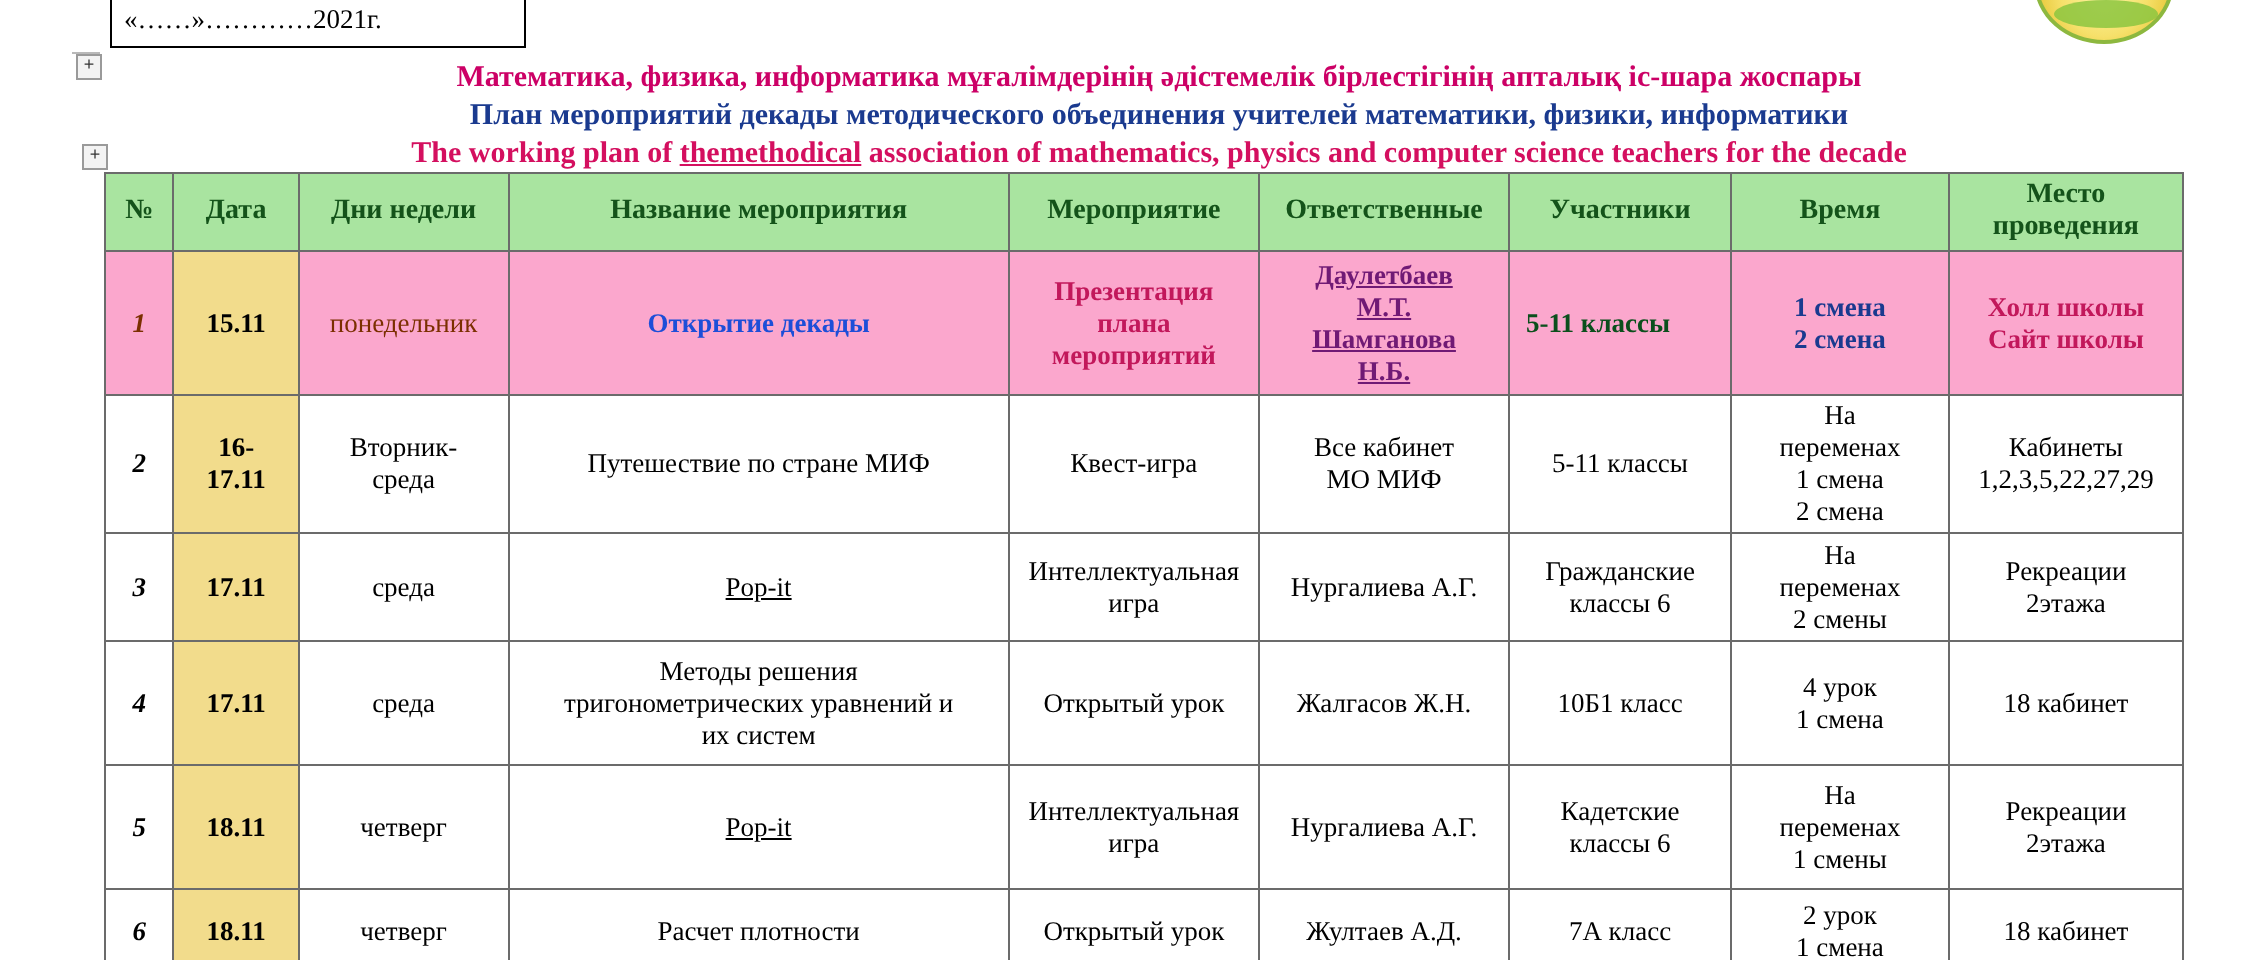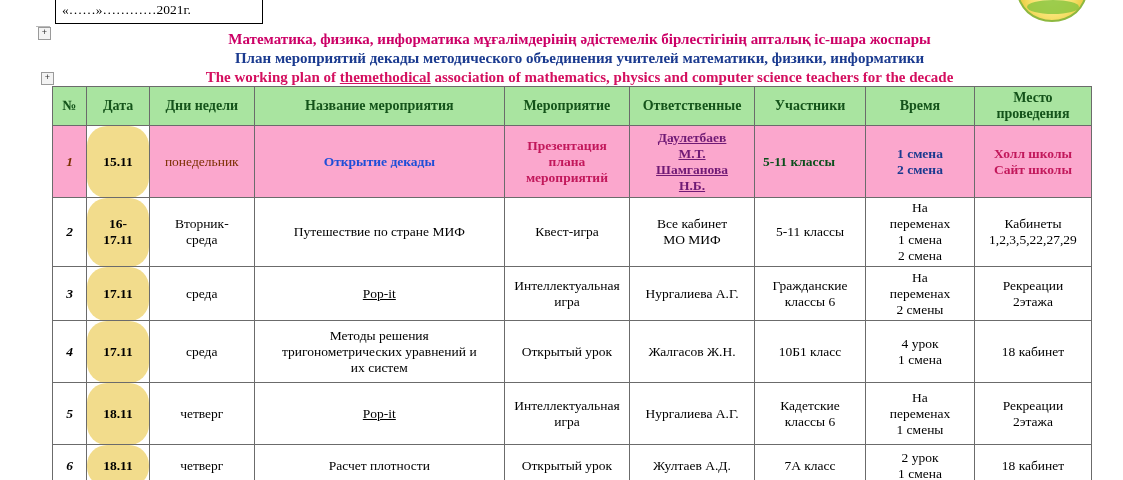--- a/index.html
+++ b/index.html
@@ -129,21 +129,21 @@
   col.c-date  { width: 62px; }
   col.c-day   { width: 104px; }
   col.c-name  { width: 248px; }
   col.c-event { width: 124px; }
   col.c-resp  { width: 124px; }
   col.c-part  { width: 110px; }
   col.c-time  { width: 108px; }
   col.c-place { width: 116px; }
 
   td.num { font-style: italic; color: #7b2f00; font-weight: bold; }
-  td.date { background: #f2dc8c; font-weight: bold; border-radius: 20px; }
+  td.date { background: #f2dc8c; font-weight: bold; }
   td.day { color: #7b2f00; }
   td.name { color: #176b2e; }
   td.event { color: #0f3d8a; }
   td.resp { color: #0f3d8a; }
   td.part { color: #176b2e; }
   td.time { color: #0f3d8a; }
   td.place { color: #c2185b; }
 
   
   tr.hl td {

